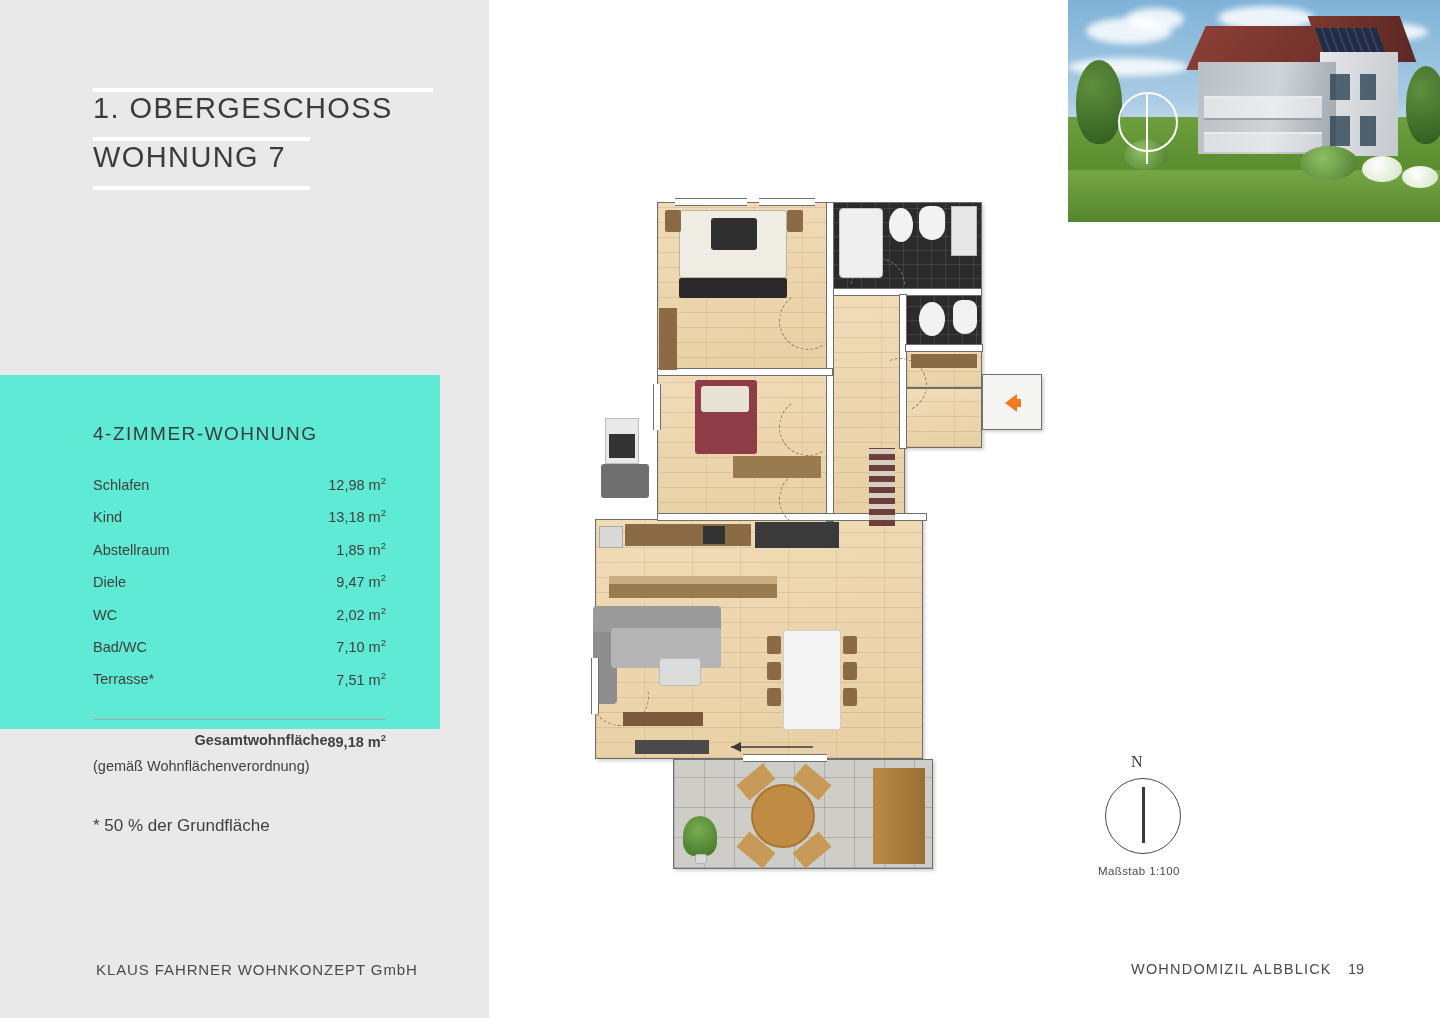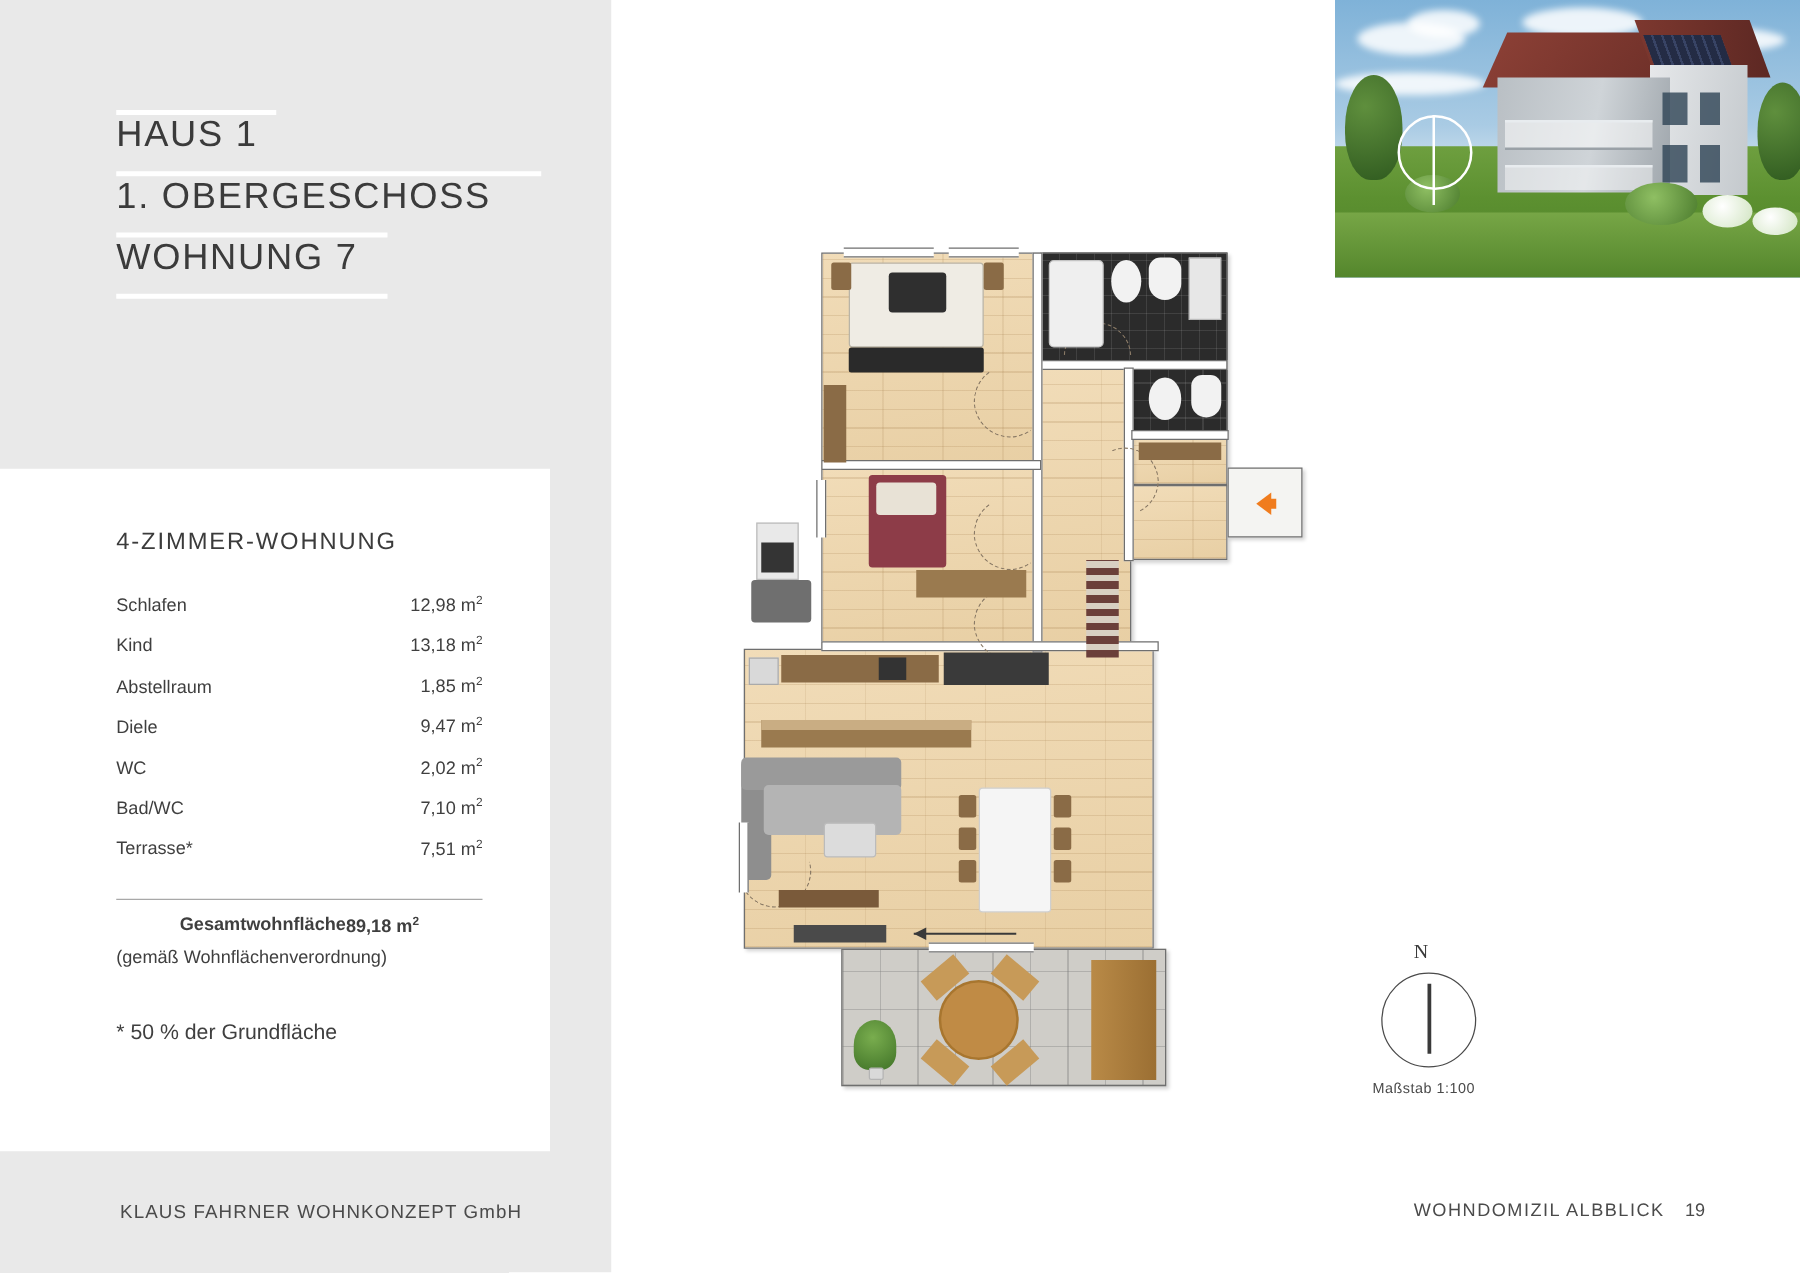--- a/index.html
+++ b/index.html
@@ -53,22 +53,22 @@
     height: 4px;
     background: #ffffff;
     margin-top: 4px;
   }
 
   
   #info-box {
     position: absolute;
     left: 0; top: 375px;
     width: 440px;
-    height: 546px;
-    background: #ffffff;
+    height: 354px;
+    background: #5eead4;
   }
   #info-heading {
     position: absolute;
     left: 93px; top: 48px;
     font-size: 19px;
     letter-spacing: 1.5px;
     color: #3b3b3b;
   }
   #room-table {
     position: absolute;
@@ -88,21 +88,21 @@
   }
   .sup { font-size: 9.5px; vertical-align: super; }
 
   #total-row {
     position: absolute;
     left: 93px; top: 344px;
     width: 293px;
     border-top: 1px solid #a8a8a8;
     padding-top: 12px;
     display: flex;
-    justify-content: center;
+    justify-content: flex-end;
     font-size: 14.5px;
     font-weight: bold;
     color: #3f3f3f;
   }
   #total-note {
     position: absolute;
     left: 93px; top: 383px;
     font-size: 14.5px;
     color: #3f3f3f;
   }
@@ -319,21 +319,20 @@
     font-size: 14.5px;
     color: #4a4a4a;
   }
 </style>
 </head>
 <body>
 
 <div id="left-panel">
 
   <div id="title-block">
-    <div class="title-line" id="title-line-1">HAUS 1</div>
     <div class="title-line" id="title-line-2">1. OBERGESCHOSS</div>
     <div class="title-line" id="title-line-3">WOHNUNG 7</div>
     <div id="title-underline"></div>
   </div>
 
   <div id="info-box">
     <div id="info-heading">4-ZIMMER-WOHNUNG</div>
 
     <table id="room-table">
       <tbody>

